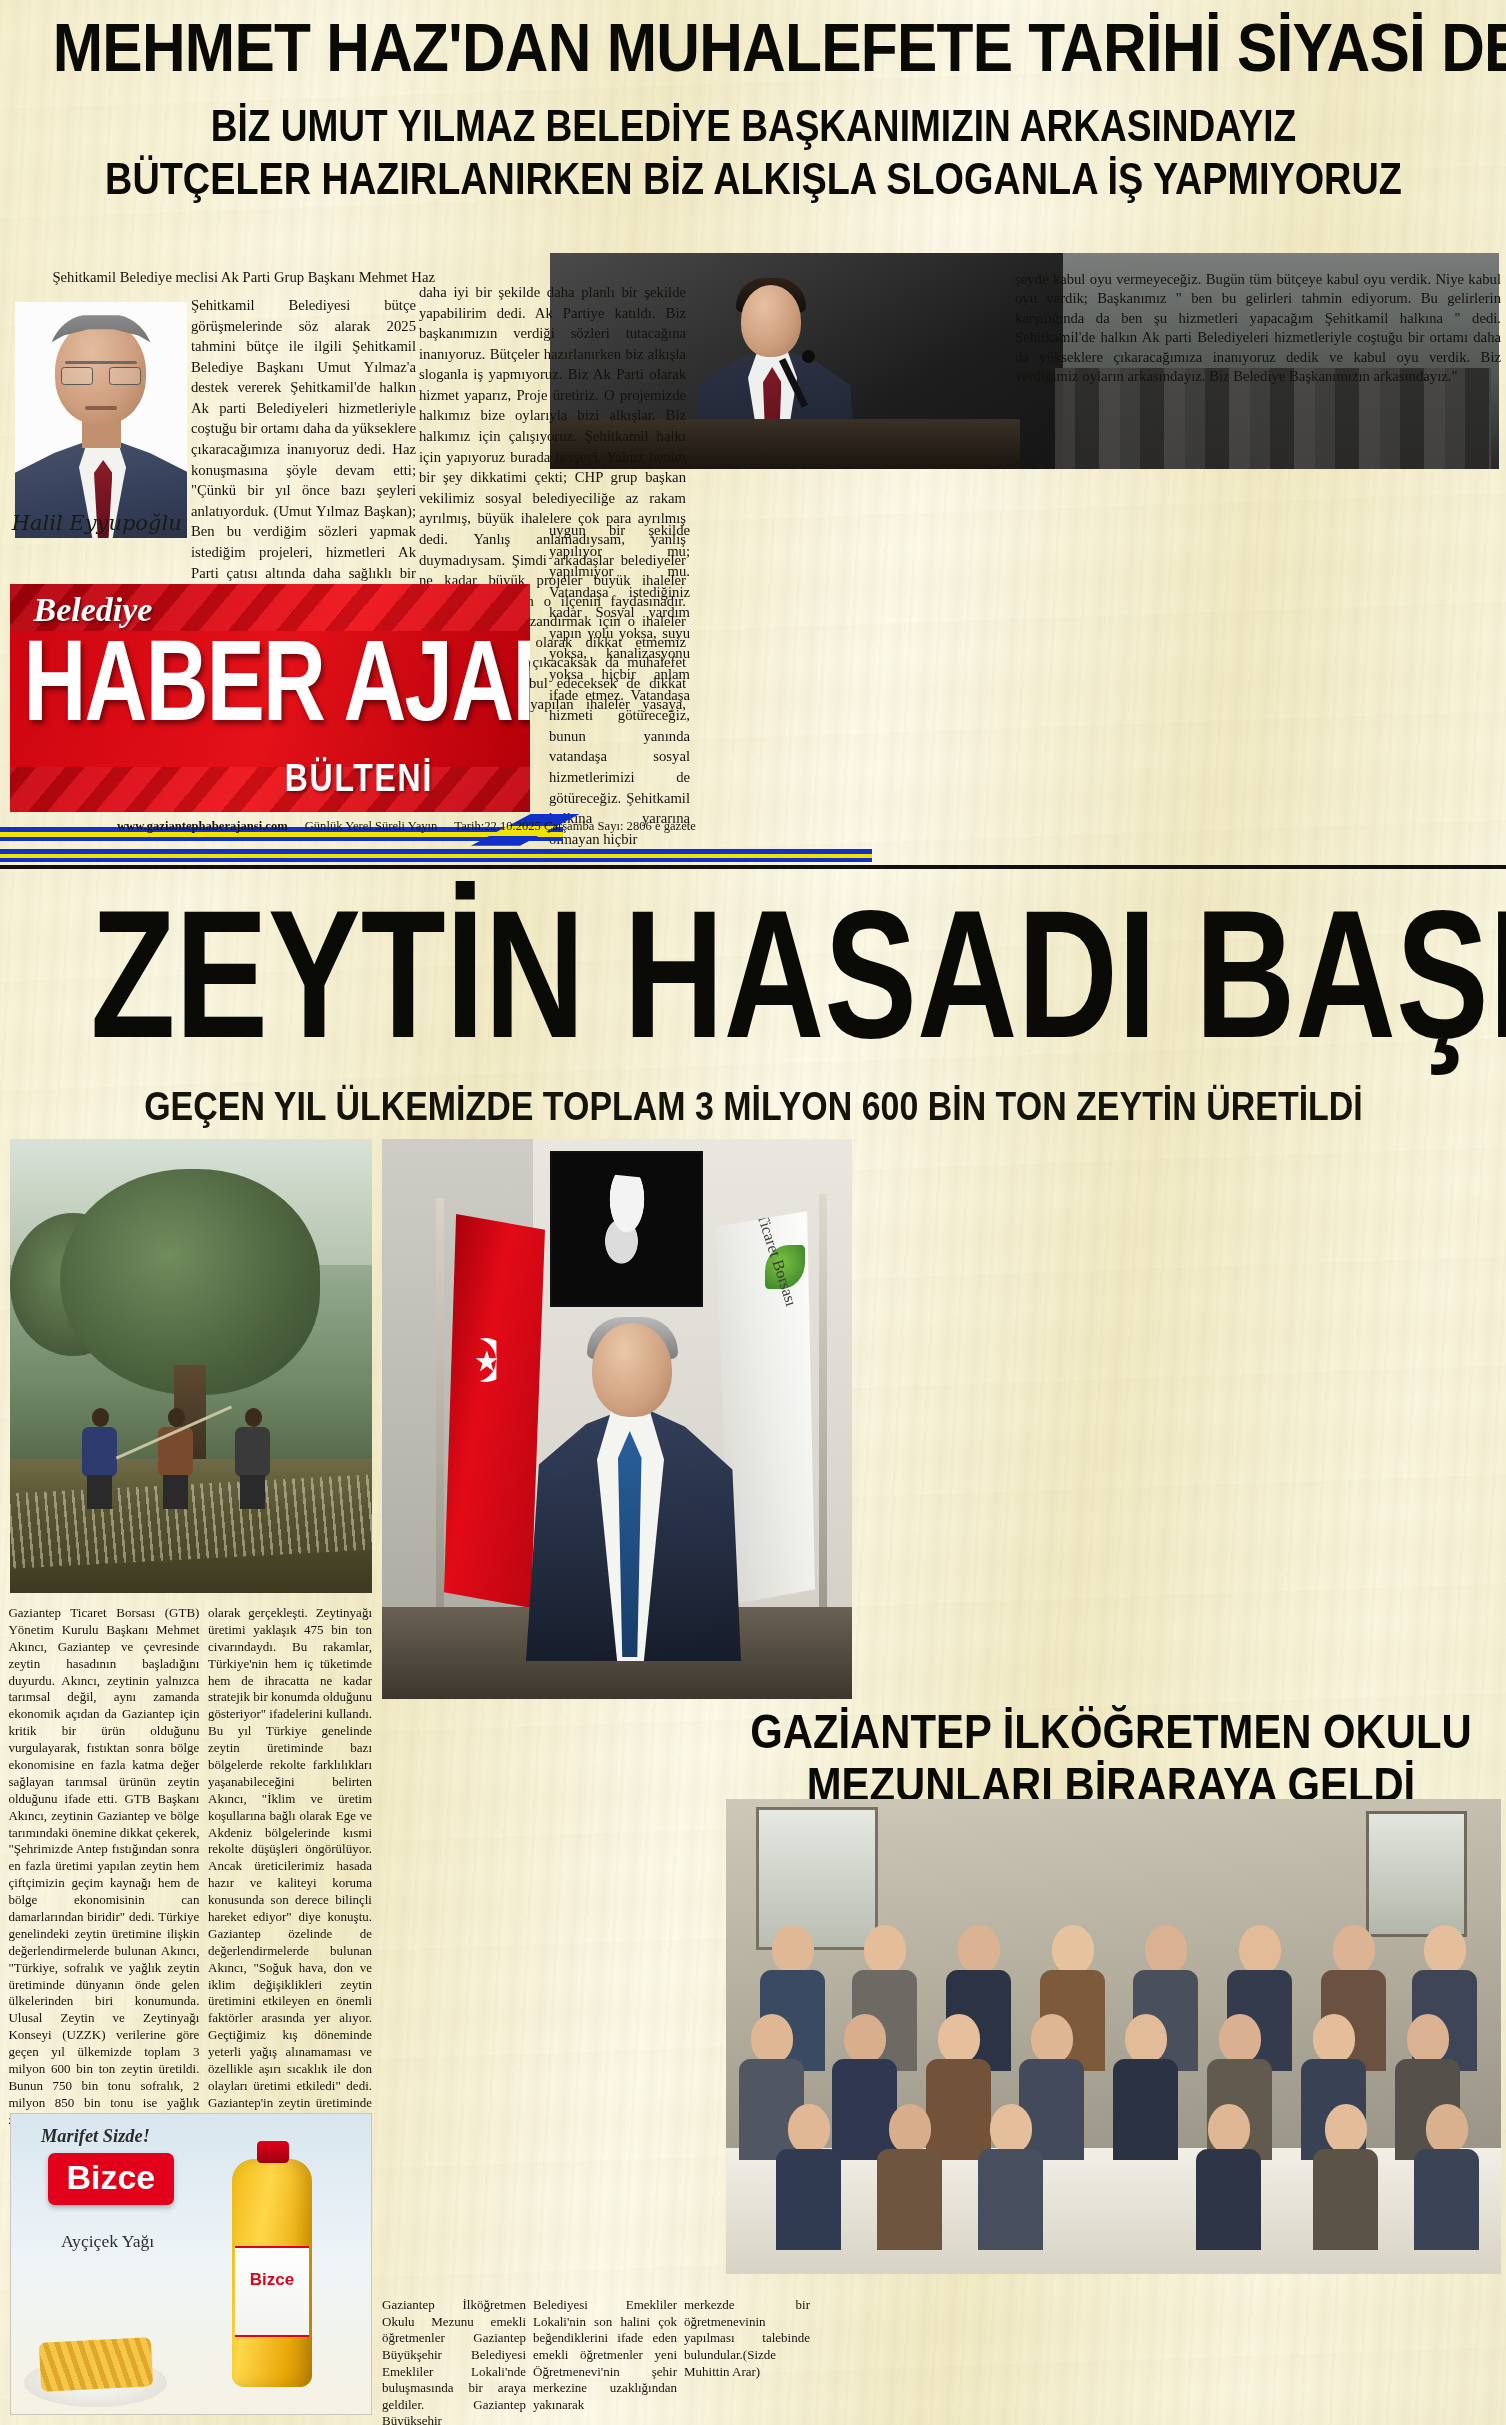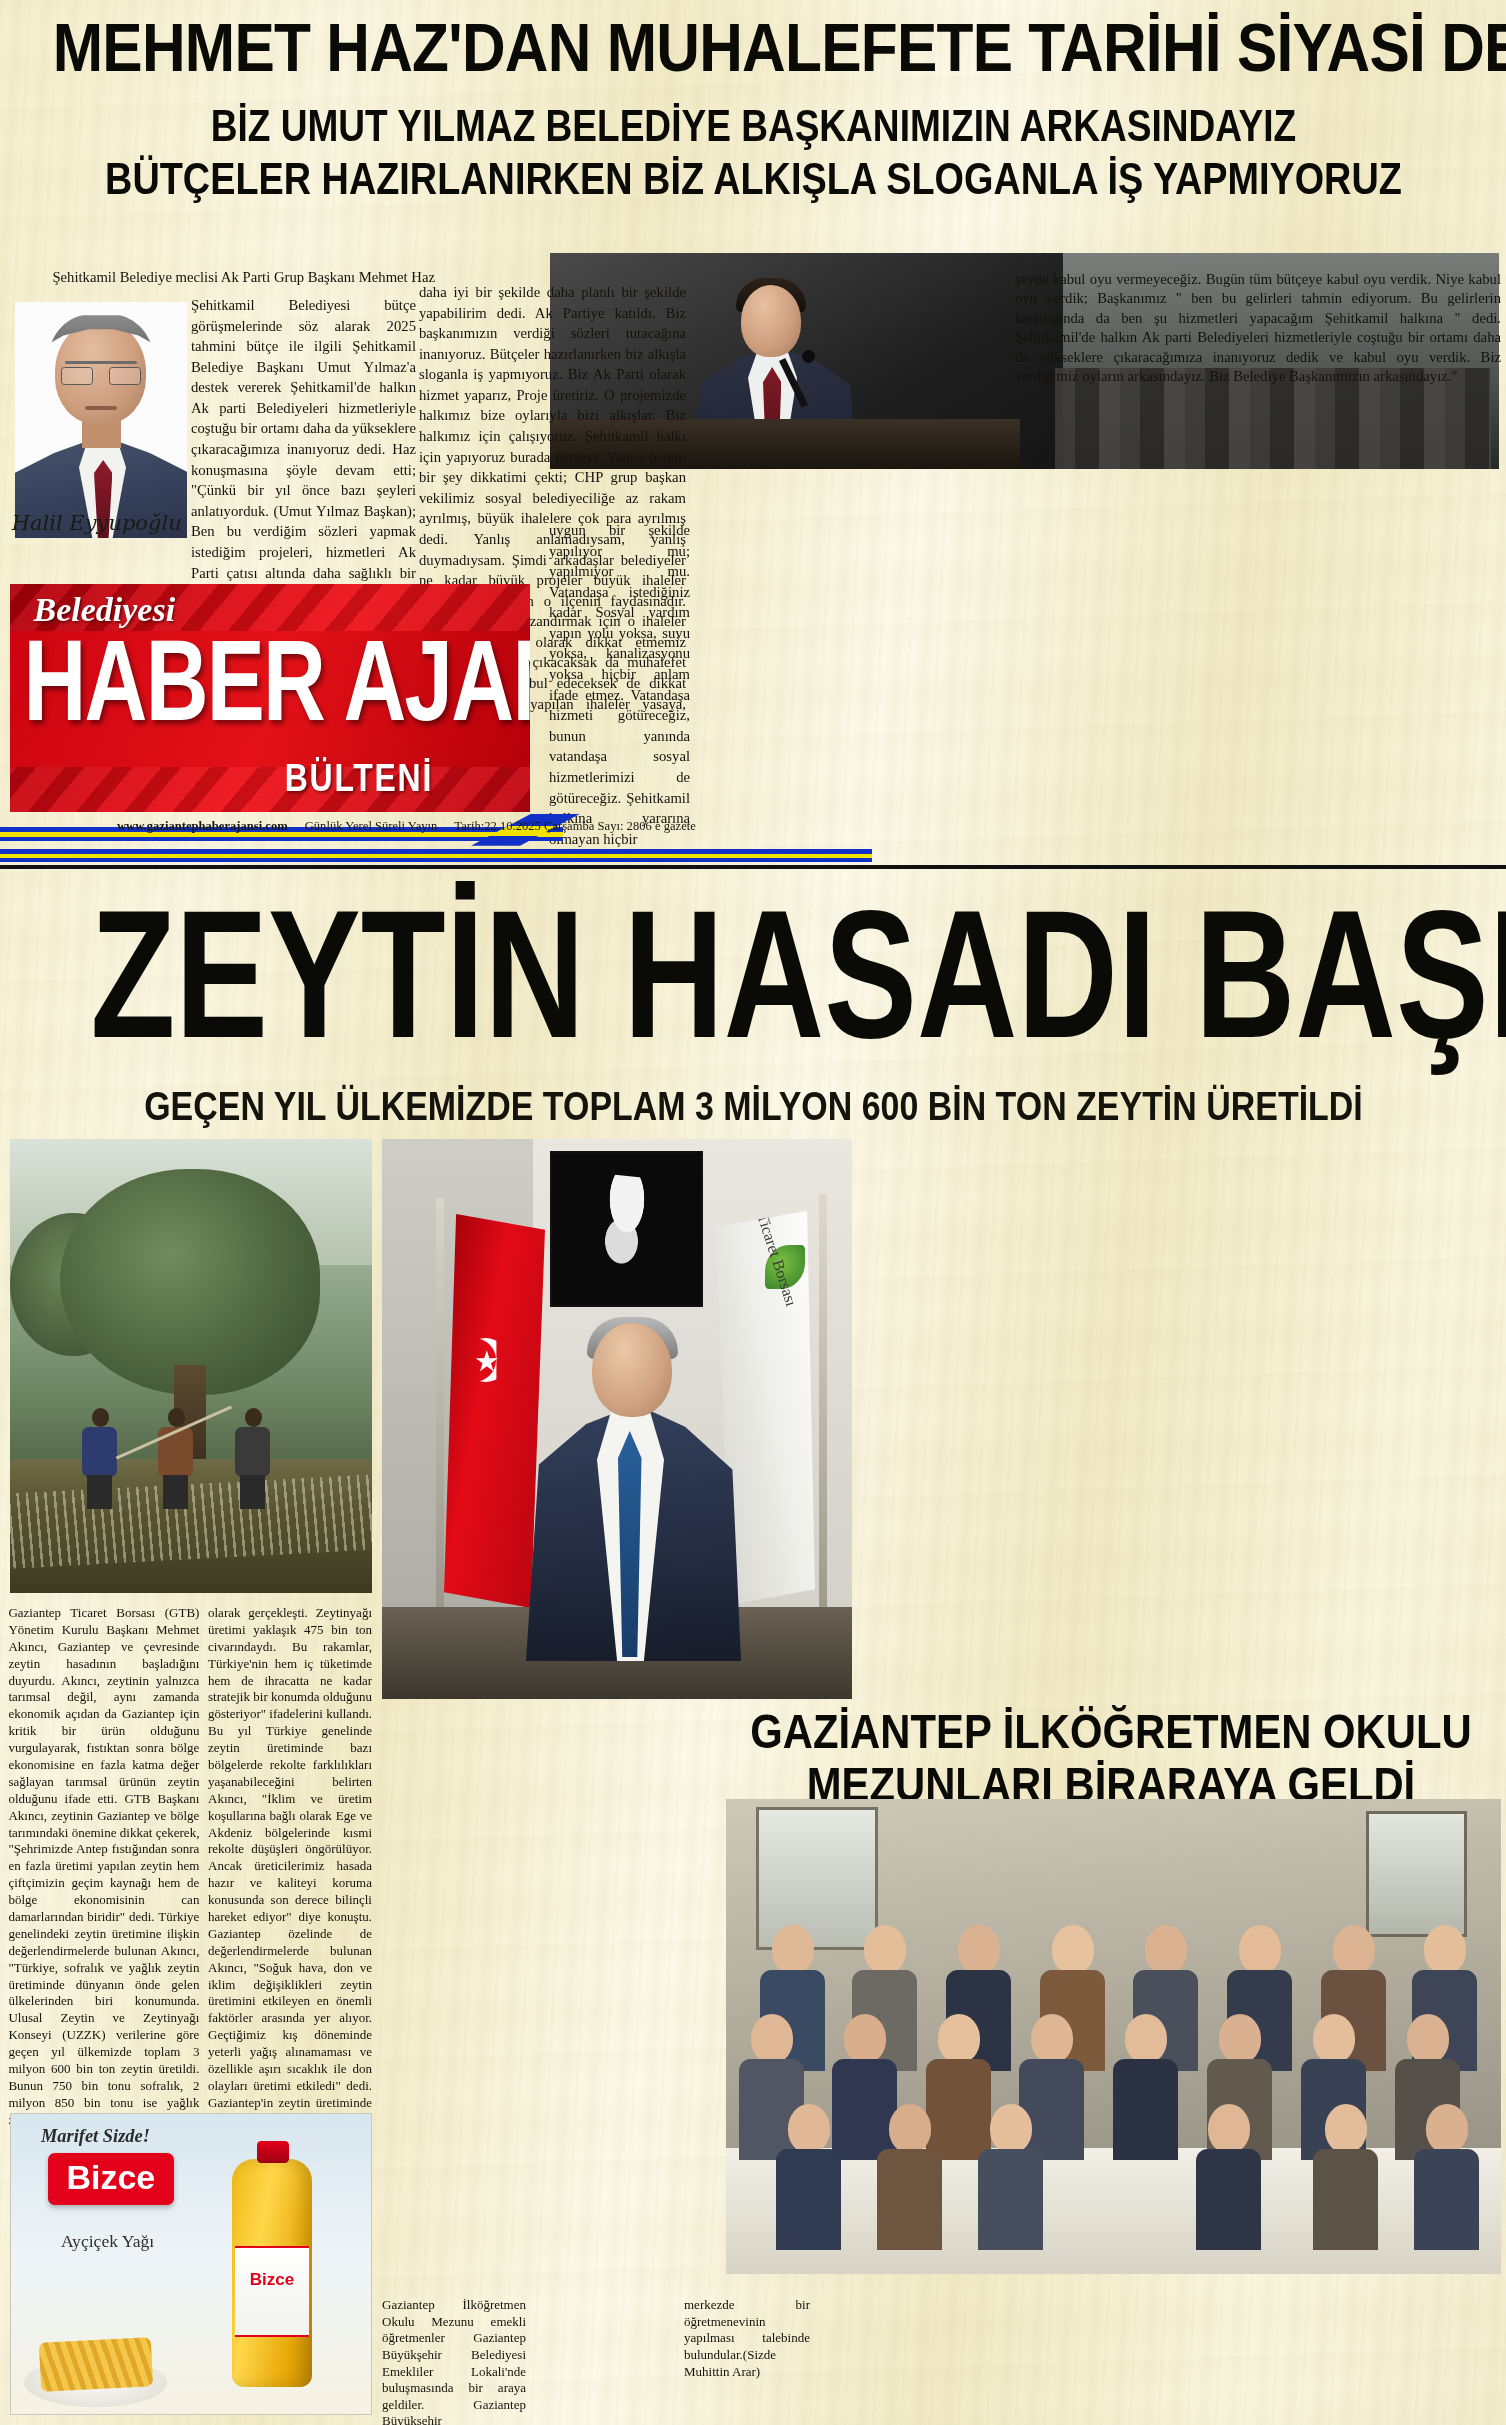--- a/index.html
+++ b/index.html
@@ -616,21 +616,21 @@
     </div>
   <div class="col-b2">
       <p class="para">uygun bir şekilde yapılıyor mu; yapılmıyor mu. Vatandaşa istediğiniz kadar Sosyal yardım yapın yolu yoksa, suyu yoksa, kanalizasyonu yoksa hiçbir anlam ifade etmez. Vatandaşa hizmeti götüreceğiz, bunun yanında vatandaşa sosyal hizmetlerimizi de götüreceğiz. Şehitkamil halkına yararına olmayan hiçbir</p>
     </div>
   <div class="col-c">
       <p class="para">şeyde kabul oyu vermeyeceğiz. Bugün tüm bütçeye kabul oyu verdik. Niye kabul oyu verdik; Başkanımız " ben bu gelirleri tahmin ediyorum. Bu gelirlerin karşılığında da ben şu hizmetleri yapacağım Şehitkamil halkına " dedi.
 Şehitkamil'de halkın Ak parti Belediyeleri hizmetleriyle coştuğu bir ortamı daha da yükseklere çıkaracağımıza inanıyoruz dedik ve kabul oyu verdik. Biz verdiğimiz oyların arkasındayız. Biz Belediye Başkanımızın arkasındayız."</p>
     </div>
 
   <div class="logo-wrap">
-    <div class="logo-gaziantep">Belediyesi</div>
+    <div class="logo-gaziantep">Belediye</div>
     <div class="logo-haber">HABER AJANSI</div>
     <div class="logo-bulteni">BÜLTENİ</div>
   </div>
 
   <div class="strip">
     <div class="bar-blue-a"></div>
     <div class="bar-yel-a"></div>
     <div class="bar-blue-b"></div>
     <div class="chev"></div>
     <div class="bar-blue-c"></div>
@@ -810,20 +810,23 @@
     <div class="person r3" style="left:688px">
         <div class="ph" style="background:#dab18f"></div>
         <div class="pb" style="background:#3b4356"></div>
       </div>
   </div>
 
   <div class="ok-col1">
       <p class="para">Gaziantep İlköğretmen Okulu Mezunu emekli öğretmenler Gaziantep Büyükşehir Belediyesi Emekliler Lokali'nde buluşmasında bir araya geldiler.
 Gaziantep Büyükşehir</p>
     </div>
+  <div class="ok-col2">
+      <p class="para">Belediyesi Emekliler Lokali'nin son halini çok beğendiklerini ifade eden emekli öğretmenler yeni Öğretmenevi'nin şehir merkezine uzaklığından yakınarak</p>
+    </div>
   <div class="ok-col3">
       <p class="para">merkezde bir öğretmenevinin yapılması talebinde bulundular.(Sizde Muhittin Arar)</p>
     </div>
 
   <div class="ad">
     <div class="marifet">Marifet Sizde!</div>
     <div class="bizce">Bizce</div>
     <div class="aycicek">Ayçiçek Yağı</div>
     <div class="bottle">
       <div class="cap"></div>

